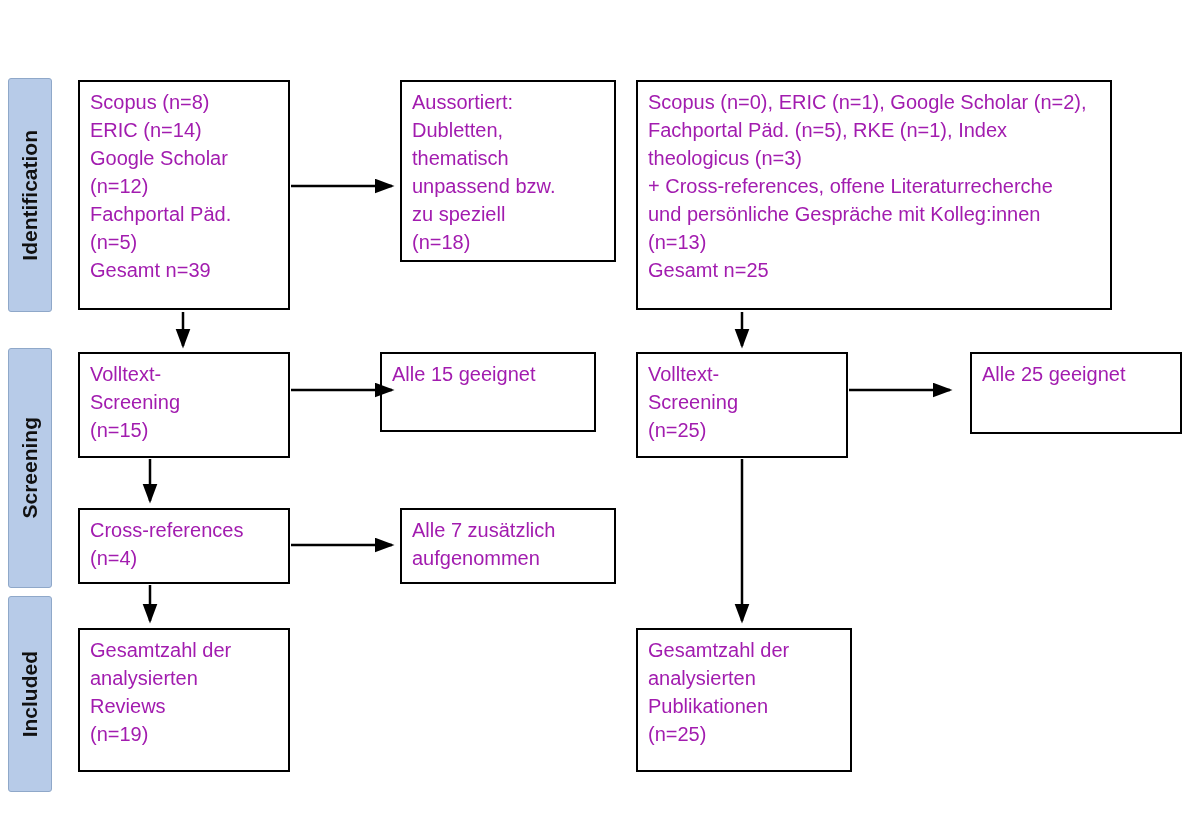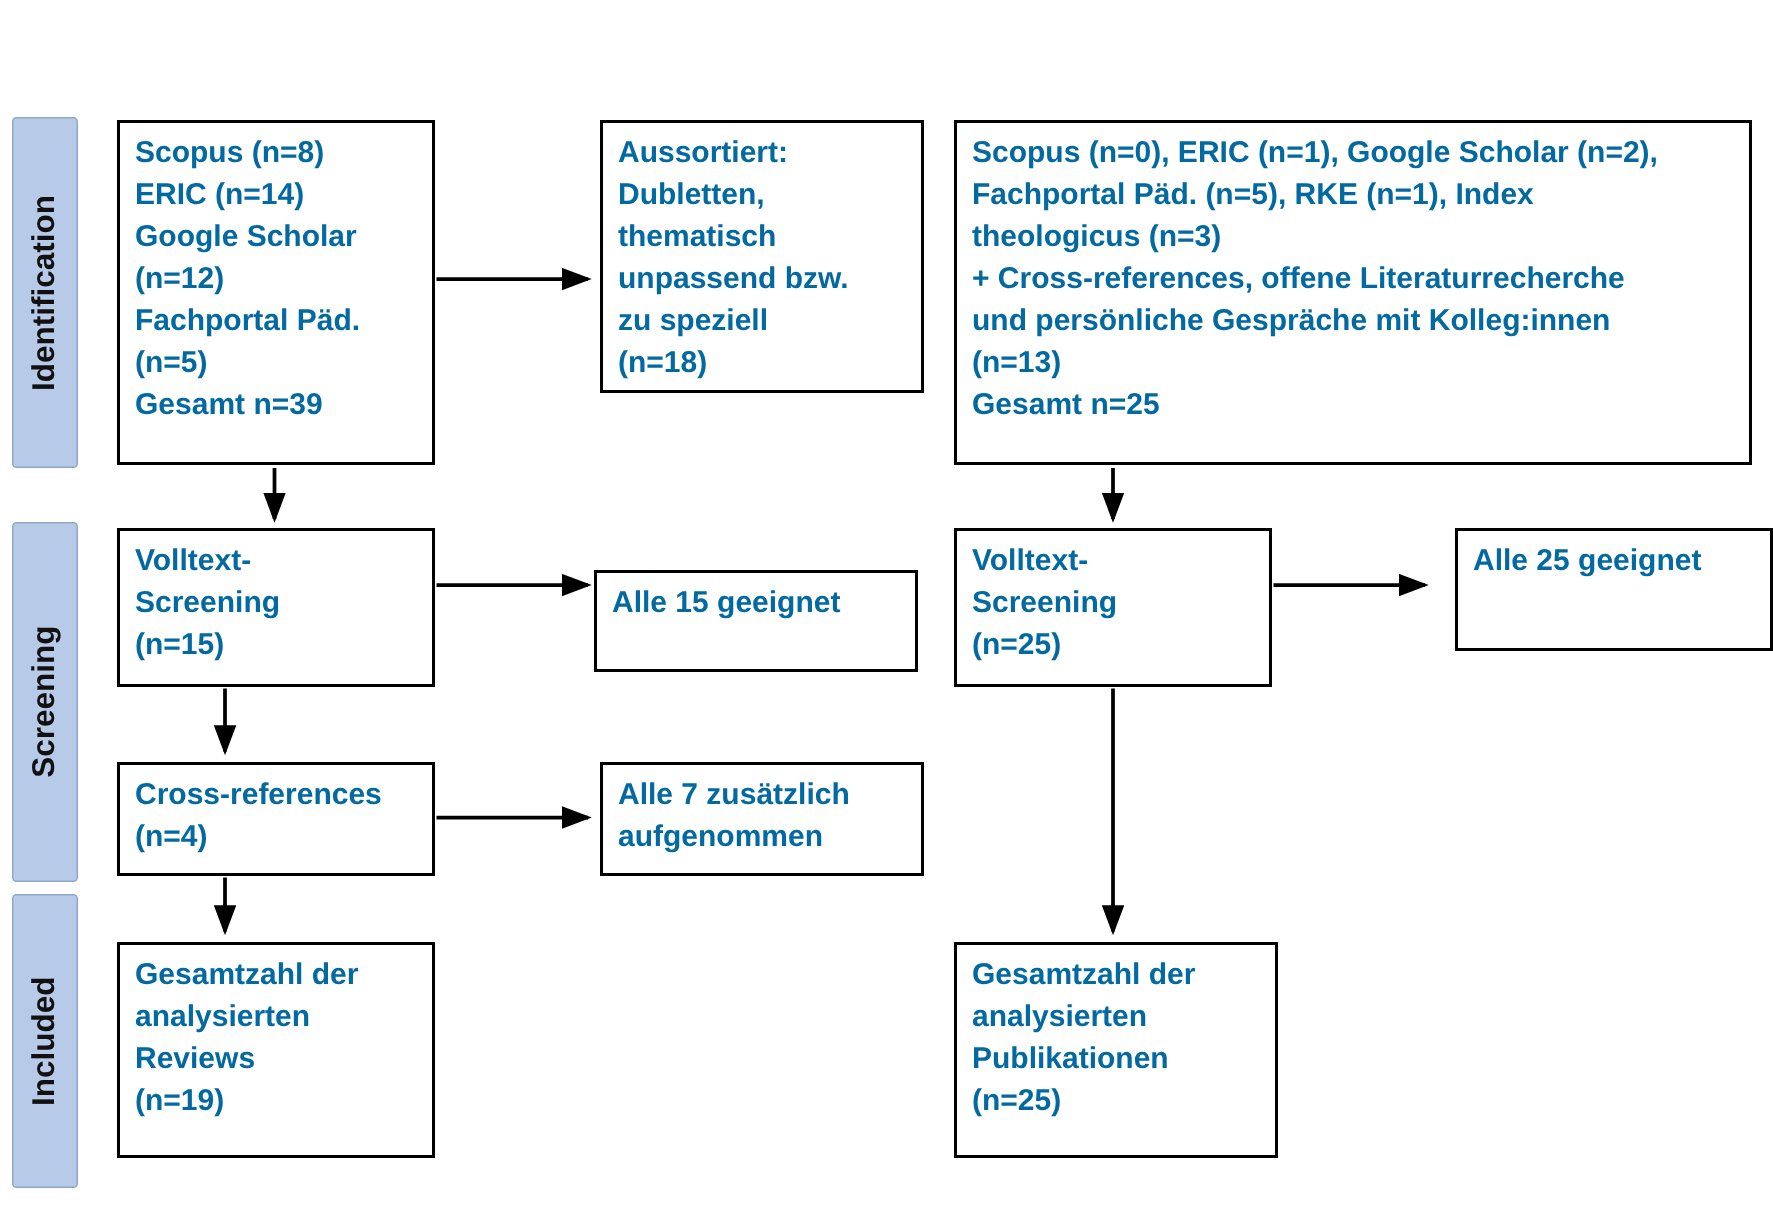--- a/index.html
+++ b/index.html
@@ -44,22 +44,21 @@
   }
   .box {
     position: absolute;
     background: #ffffff;
     border: 2px solid #000000;
     box-sizing: border-box;
     padding: 6px 10px;
     font-size: 20px;
     line-height: 28px;
     white-space: pre-line;
-    color: #0369a1;
-    font-weight: bold;
+    color: #a21caf;
   }
   svg.arrows {
     position: absolute;
     left: 0; top: 0;
     width: 1182px; height: 820px;
     pointer-events: none;
   }
 </style>
 </head>
 <body>
@@ -86,31 +85,31 @@
 Gesamt n=39</div>
   <div class="box" style="left:400px; top:80px; width:216px; height:182px;">Aussortiert:
 Dubletten,
 thematisch
 unpassend bzw.
 zu speziell
 (n=18)</div>
   <div class="box" style="left:78px; top:352px; width:212px; height:106px;">Volltext-
 Screening
 (n=15)</div>
-  <div class="box" style="left:396px; top:352px; width:216px; height:68px;margin-top:28px;">Alle 15 geeignet</div>
+  <div class="box" style="left:380px; top:352px; width:216px; height:80px;">Alle 15 geeignet</div>
   <div class="box" style="left:78px; top:508px; width:212px; height:76px;">Cross-references
 (n=4)</div>
   <div class="box" style="left:400px; top:508px; width:216px; height:76px;">Alle 7 zusätzlich
 aufgenommen</div>
   <div class="box" style="left:78px; top:628px; width:212px; height:144px;">Gesamtzahl der
 analysierten
 Reviews
 (n=19)</div>
 
-  <div class="box" style="left:636px; top:80px; width:532px; height:230px;">Scopus (n=0), ERIC (n=1), Google Scholar (n=2),
+  <div class="box" style="left:636px; top:80px; width:476px; height:230px;">Scopus (n=0), ERIC (n=1), Google Scholar (n=2),
 Fachportal Päd. (n=5), RKE (n=1), Index
 theologicus (n=3)
 + Cross-references, offene Literaturrecherche
 und persönliche Gespräche mit Kolleg:innen
 (n=13)
 Gesamt n=25</div>
   <div class="box" style="left:636px; top:352px; width:212px; height:106px;">Volltext-
 Screening
 (n=25)</div>
   <div class="box" style="left:958px; top:352px; width:212px; height:82px;margin-left:12px;">Alle 25 geeignet</div>

